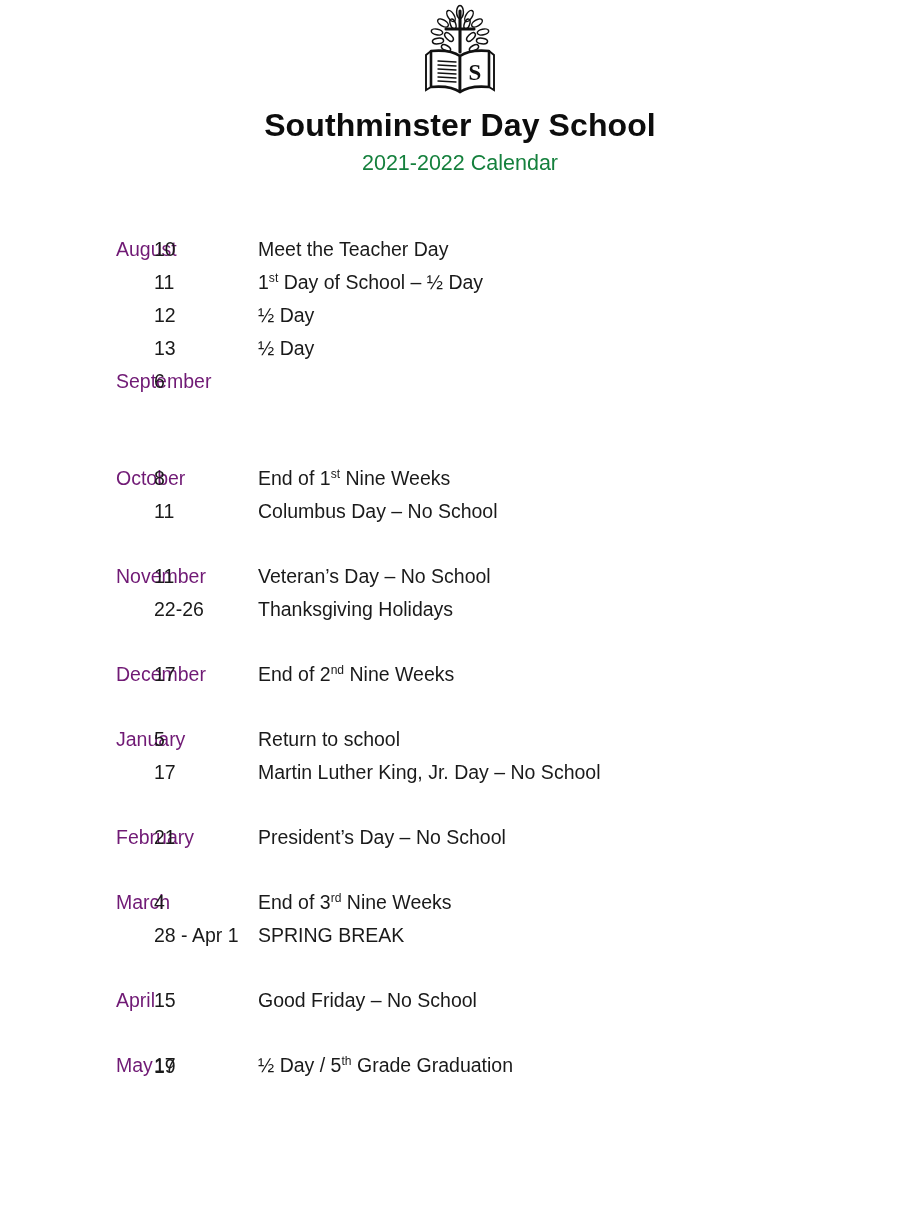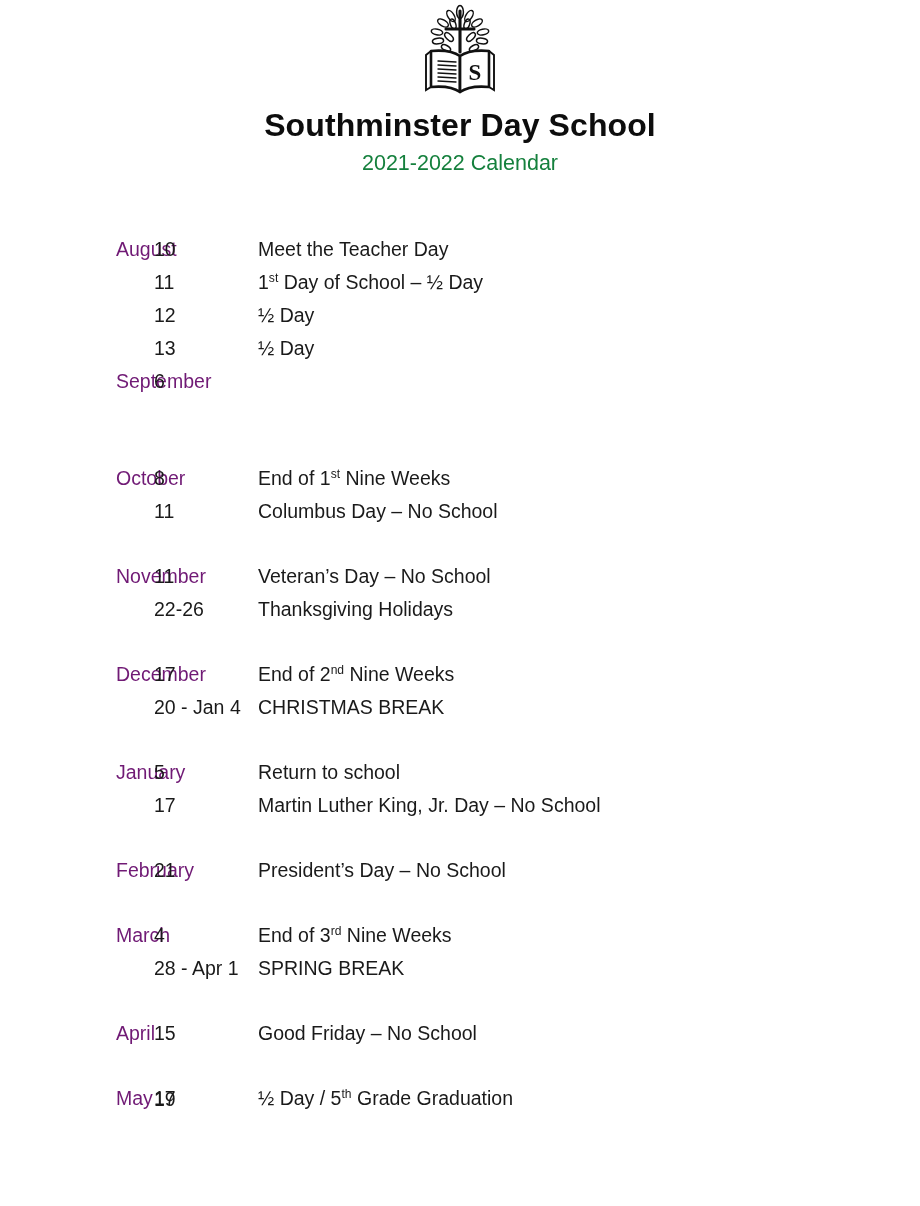--- a/index.html
+++ b/index.html
@@ -218,25 +218,20 @@
           <div class="col-day">22-26</div>
           <div class="col-event"><span>Thanksgiving Holidays</span></div>
         </div>
       </div>
       <div class="month-group">
         <div class="row">
           <div class="col-month">December</div>
           <div class="col-day">17</div>
           <div class="col-event"><span>End of 2</span><sup>nd</sup><span> Nine Weeks</span></div>
         </div>
-        <div class="row">
-          <div class="col-month"></div>
-          <div class="col-day">20 - Jan 4</div>
-          <div class="col-event"><span>CHRISTMAS BREAK</span></div>
-        </div>
       </div>
       <div class="month-group">
         <div class="row">
           <div class="col-month">January</div>
           <div class="col-day">5</div>
           <div class="col-event"><span>Return to school</span></div>
         </div>
         <div class="row">
           <div class="col-month"></div>
           <div class="col-day">17</div>

